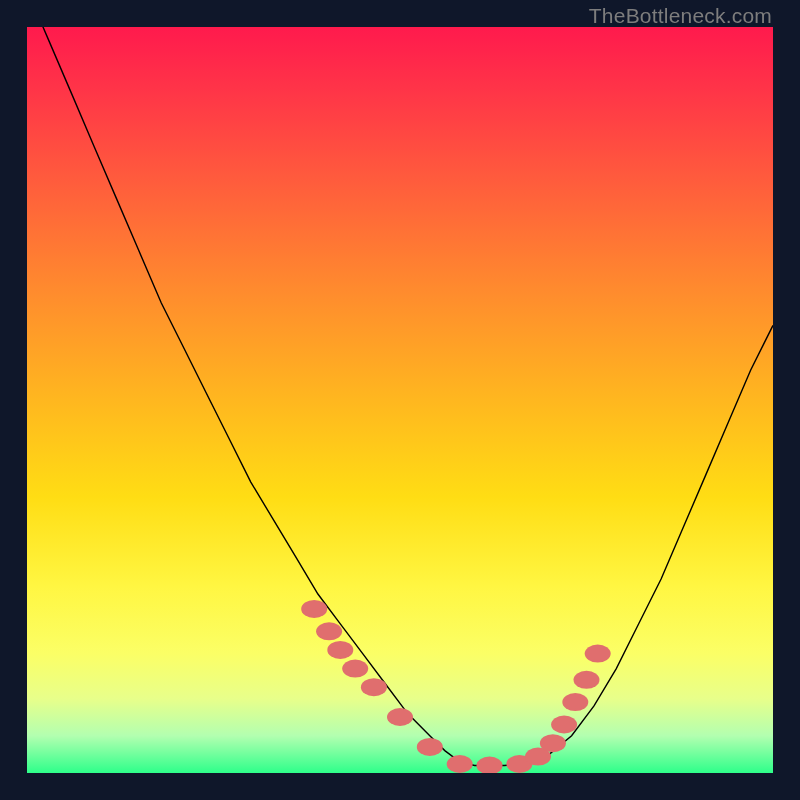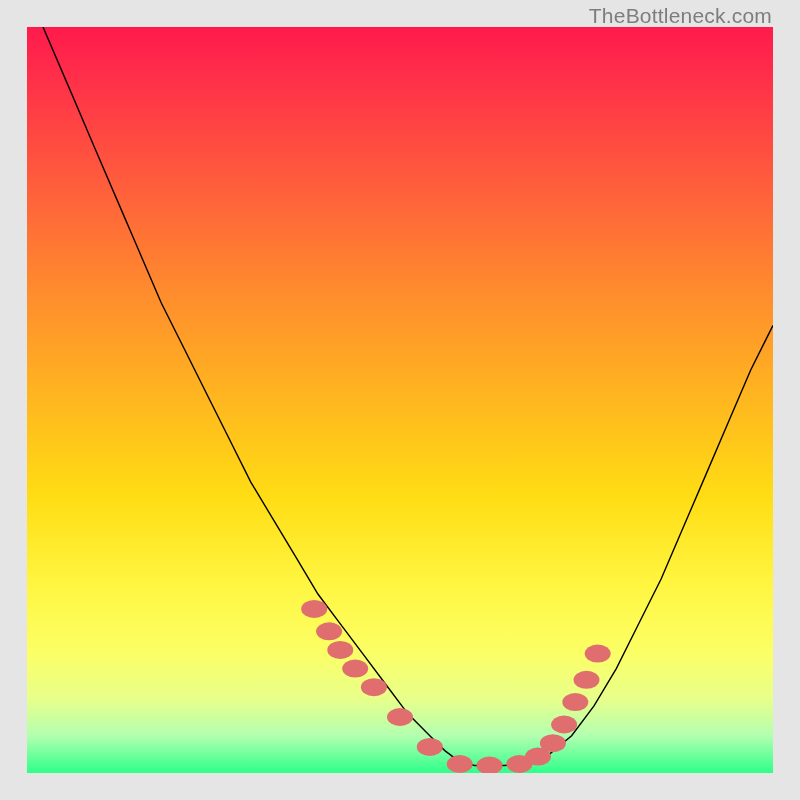--- a/index.html
+++ b/index.html
@@ -10,21 +10,21 @@
     background: #000;
     overflow: hidden;
     font-family: Arial, Helvetica, sans-serif;
   }
   .frame {
     position: absolute;
     left: 0;
     top: 0;
     width: 800px;
     height: 800px;
-    background: #e5e5e5;
+    background: #0f172a;
   }
   .plot-area {
     position: absolute;
     left: 27px;
     top: 27px;
     width: 746px;
     height: 746px;
     overflow: hidden;
   }
   .gradient {

